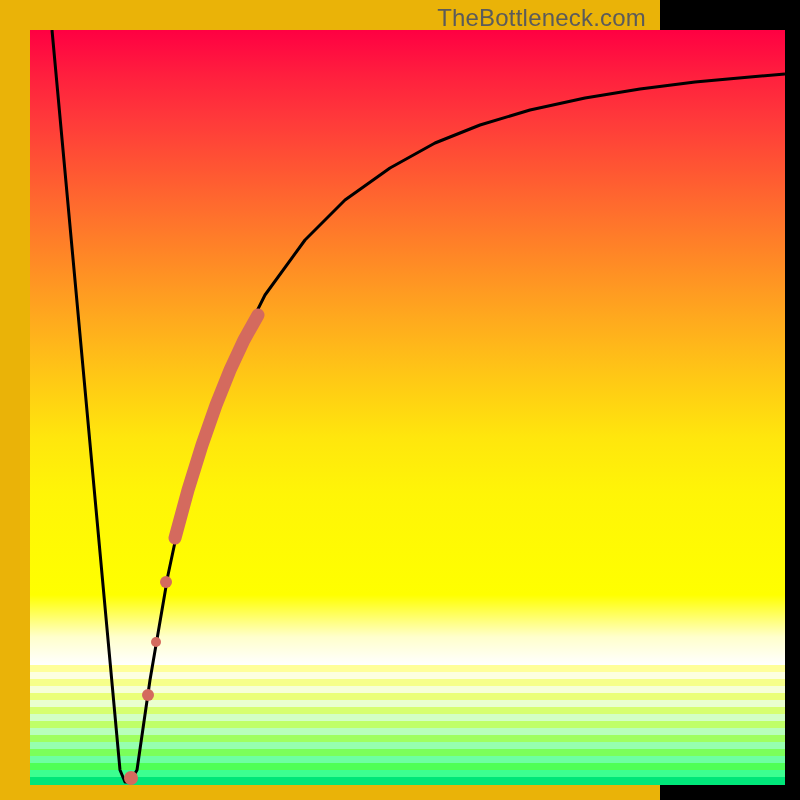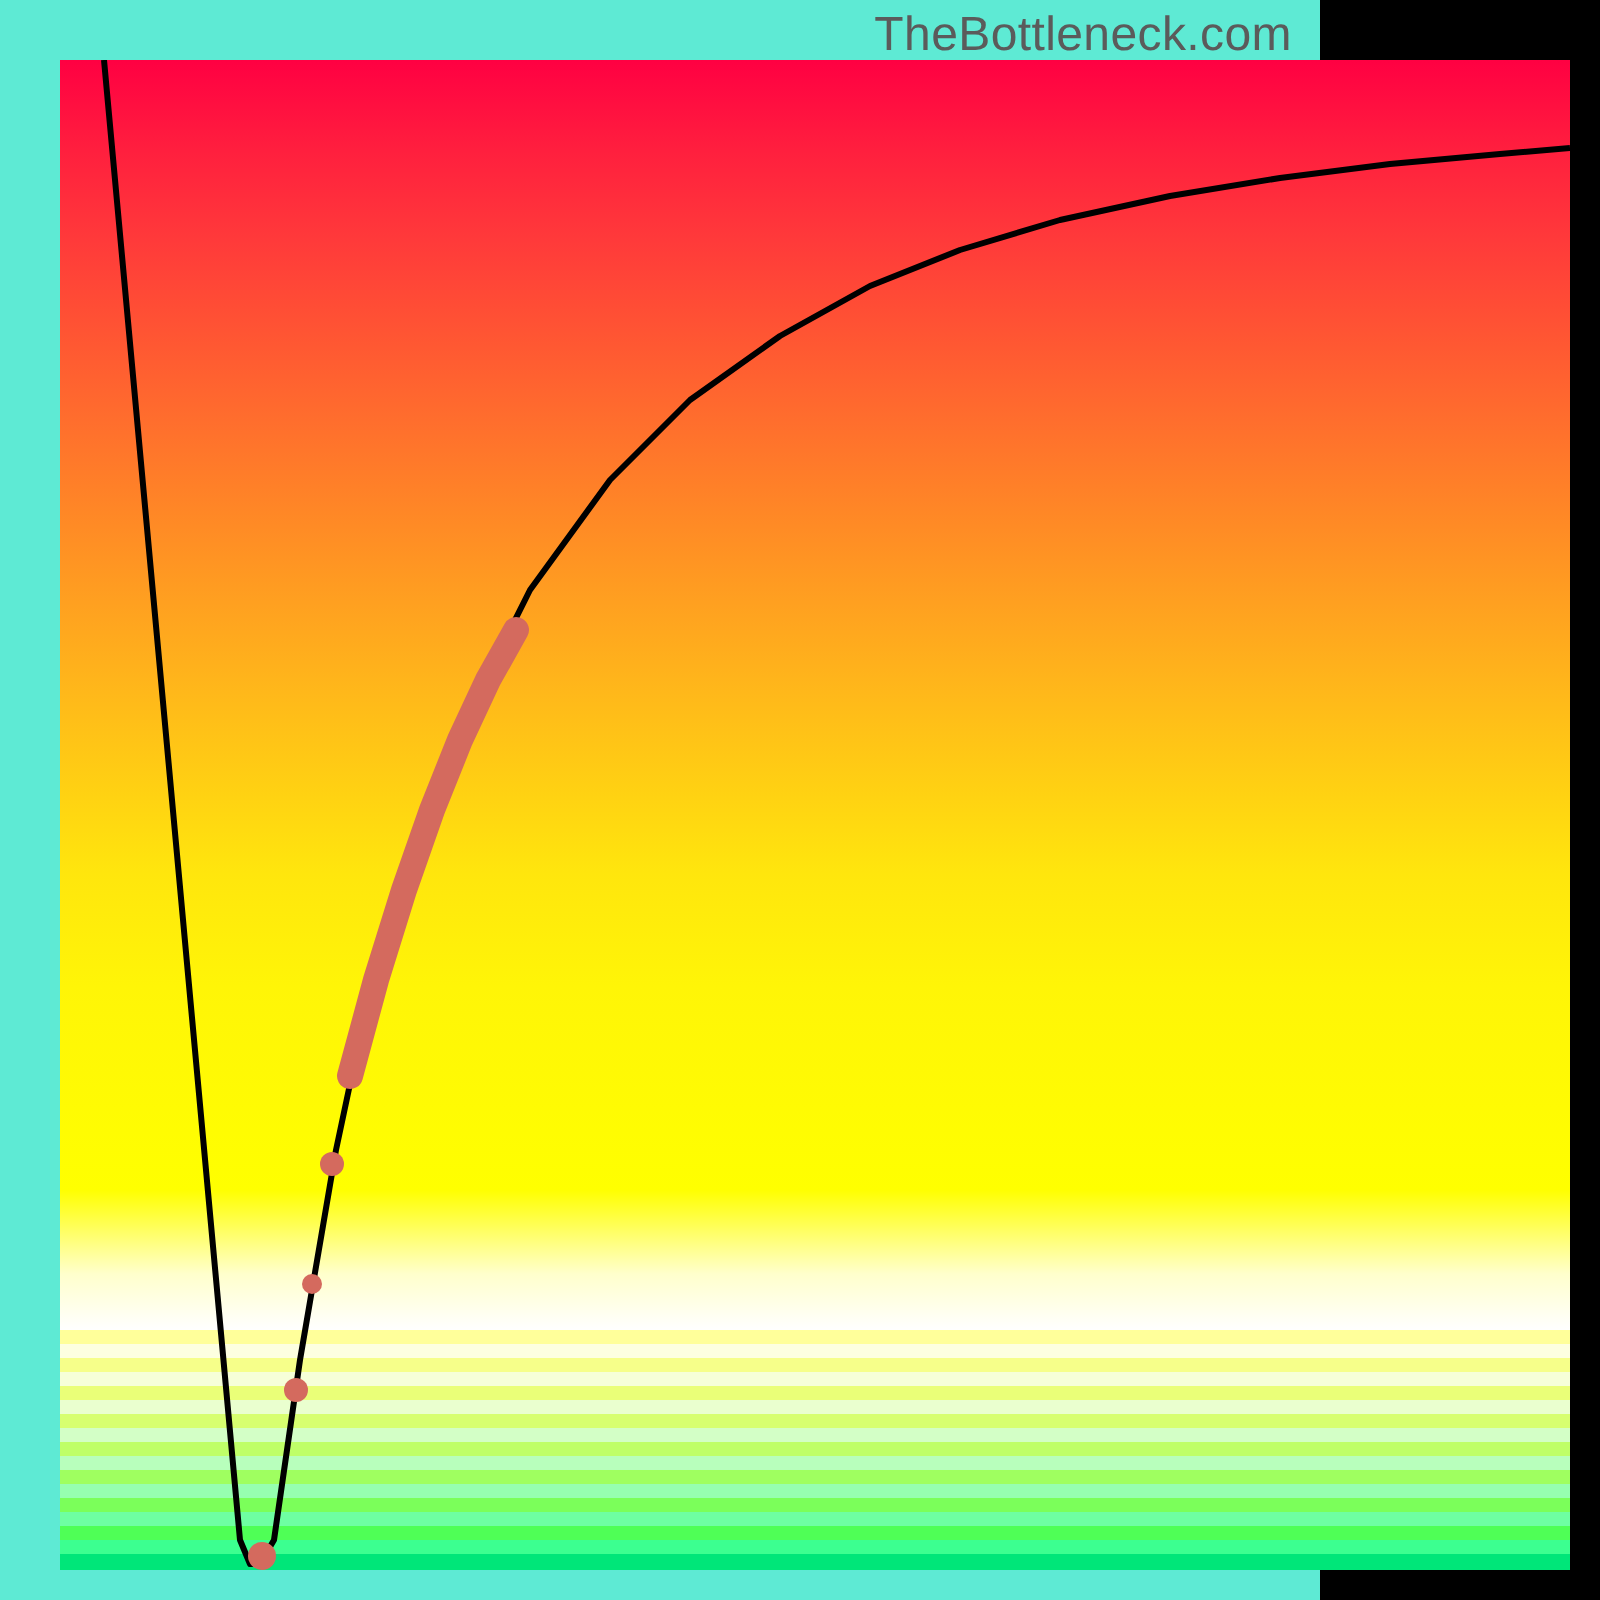--- a/index.html
+++ b/index.html
@@ -8,21 +8,21 @@
     width: 800px;
     height: 800px;
     overflow: hidden;
     background: #000;
     font-family: Arial, Helvetica, sans-serif;
   }
   .frame {
     position: relative;
     width: 660px;
     height: 800px;
-    background: #5eead4;
+    background: #eab308;
   }
   .plot-area {
     position: absolute;
     left: 30px;
     top: 30px;
     width: 755px;
     height: 755px;
     overflow: hidden;
   }
   .gradient-bg {

